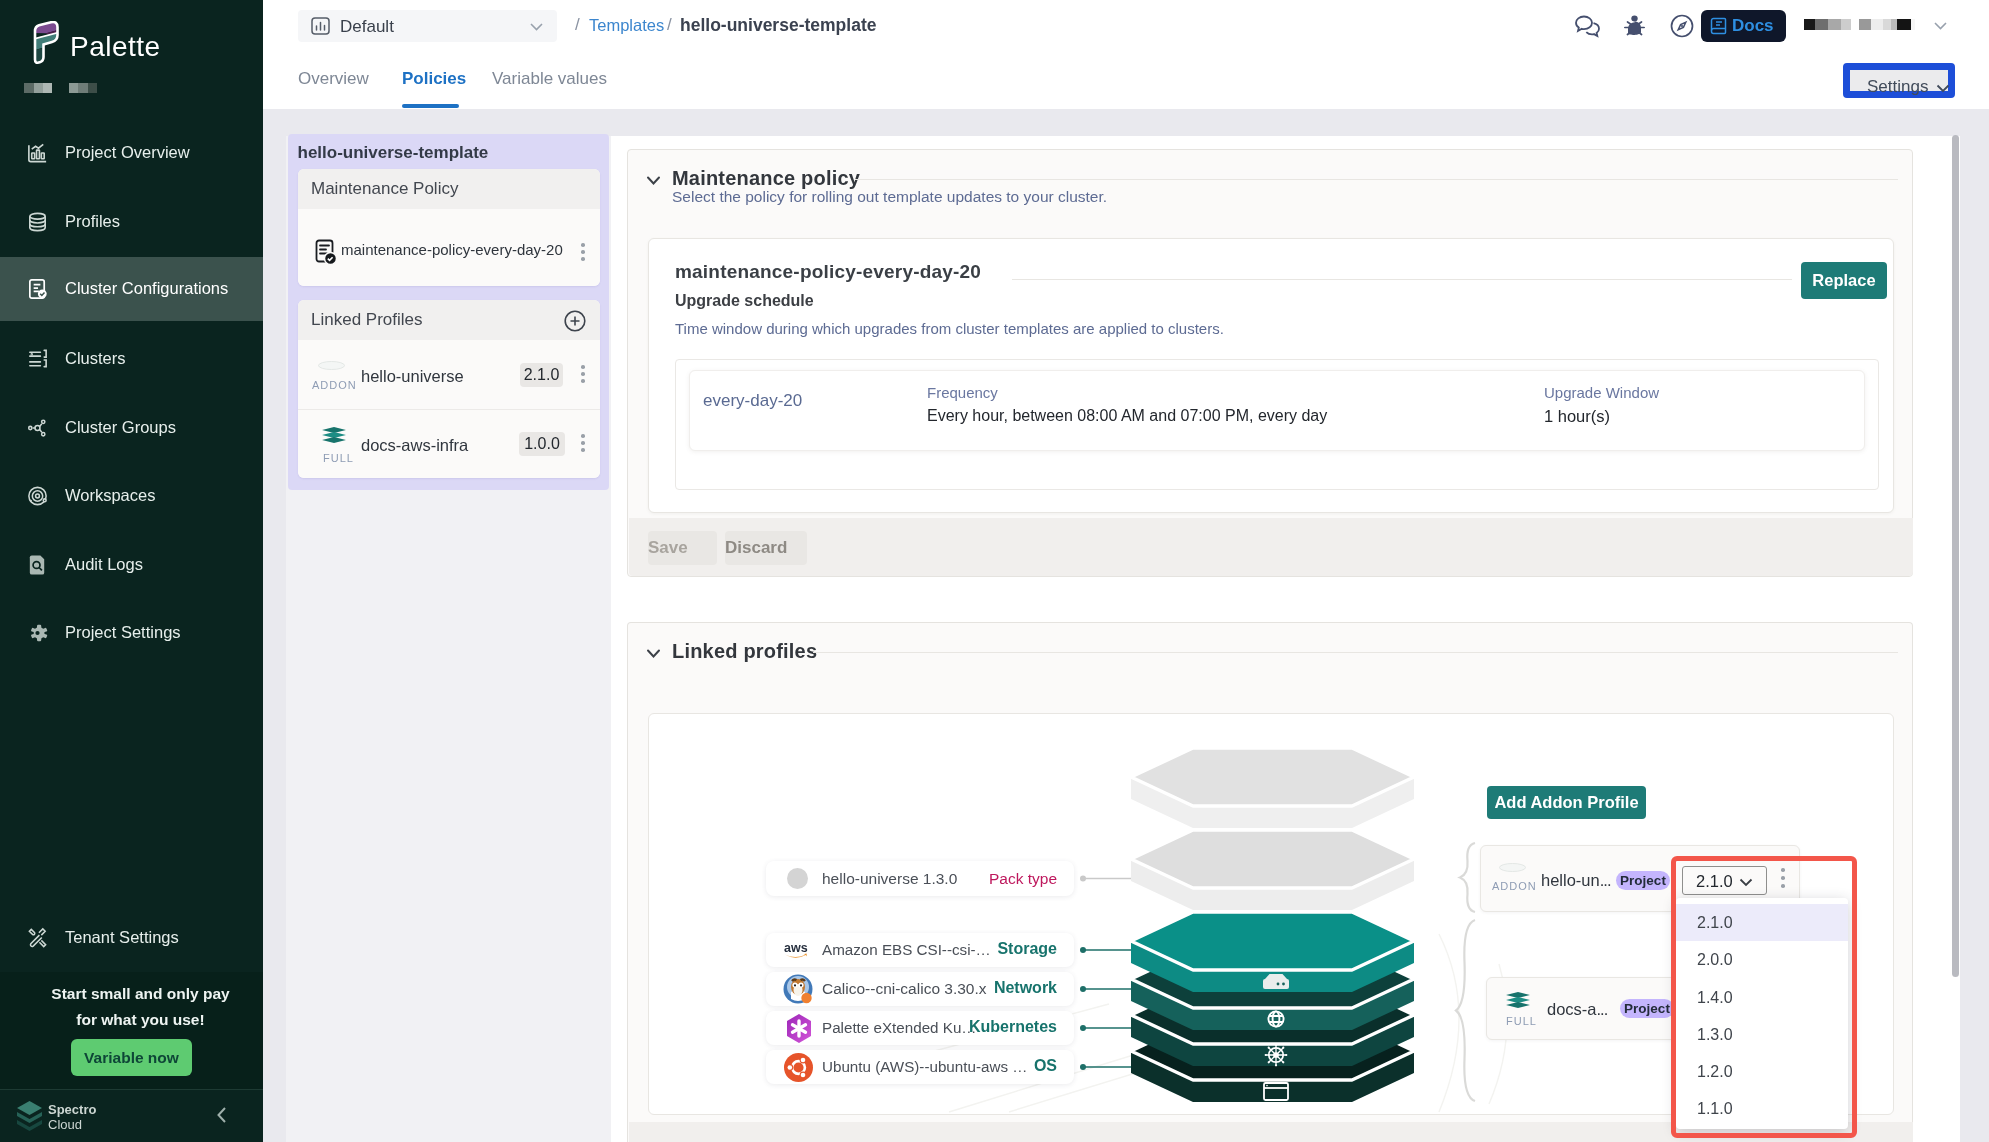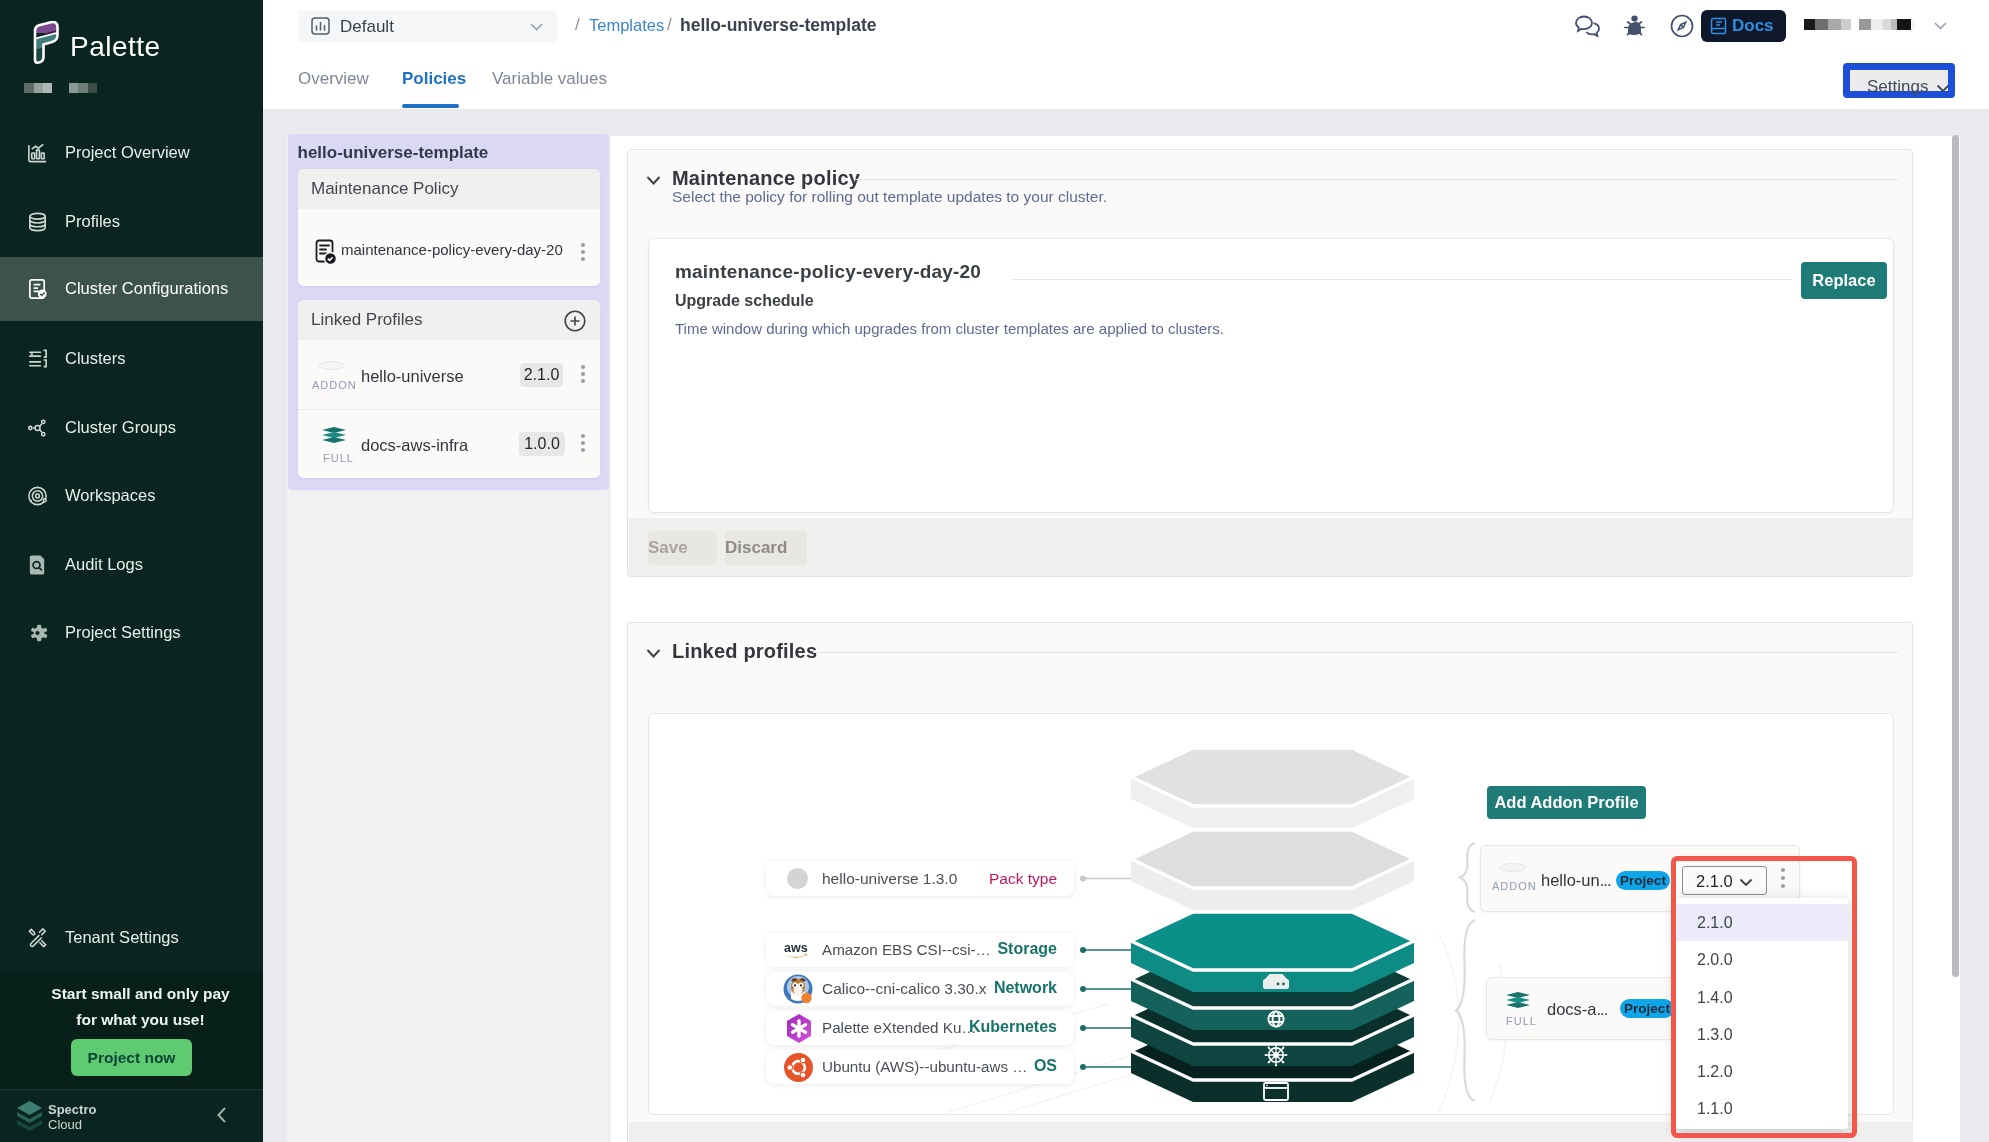--- a/index.html
+++ b/index.html
@@ -35,21 +35,21 @@
 .vdots{position:absolute;width:4px}
 .vdots i{position:absolute;left:0;width:3.6px;height:3.6px;border-radius:50%;background:#9aa0a8}
 .typetag{position:absolute;font-size:11px;color:#8e9cb4;letter-spacing:1px}
 .vchip{position:absolute;height:24px;background:#e9e7e5;border-radius:4px;font-size:16px;color:#23282e;text-align:center;line-height:24px}
 
 .pill{position:absolute;left:117px;width:308px;background:#fff;border-radius:8px;box-shadow:0 1px 5px rgba(60,60,80,.10);font-size:16px;color:#4a4f57}
 .pill .cat{position:absolute;right:17px;font-weight:700;color:#17736c;font-size:16px}
 .pill .nm{position:absolute;left:56px;white-space:nowrap;overflow:hidden;text-overflow:ellipsis}
 
 .rcard{position:absolute;background:#fbfaf9;border:1px solid #e9e7e3;border-radius:6px;box-shadow:0 1px 3px rgba(60,60,80,.06)}
-.pchip{position:absolute;height:19px;background:#0ea5e9;border-radius:9.5px;font-size:13.5px;font-weight:700;color:#232c3a;text-align:center;line-height:19px}
+.pchip{position:absolute;height:19px;background:#c4b5fd;border-radius:9.5px;font-size:13.5px;font-weight:700;color:#232c3a;text-align:center;line-height:19px}
 .opt{height:37.3px;line-height:37.3px;padding-left:21px;font-size:16px;color:#3f444b}
 </style></head>
 <body>
 <div id="app">
 <div id="content">
  <div id="leftcol"></div>
  <div id="panel">
   <div class="a nw" style="left:9.5px;top:9px;font-size:17px;font-weight:600;color:#333a47">hello-universe-template</div>
   <div class="pcard" style="top:35px;height:117px">
     <div class="pchead">Maintenance Policy</div>
@@ -112,20 +112,29 @@
           </svg>
     <div class="sechead">Maintenance policy</div>
     <div class="secdiv" style="left:227px;width:1043px"></div>
     <div class="secsub">Select the policy for rolling out template updates to your cluster.</div>
     <div class="innercard" style="left:20px;top:88px;width:1246px;height:275px;box-shadow:0 1px 3px rgba(120,110,100,.07)">
       <div class="a nw" style="left:26px;top:22px;font-size:19px;font-weight:700;color:#3a3f45;letter-spacing:.2px">maintenance-policy-every-day-20</div>
       <div class="a" style="left:363px;top:40px;width:780px;height:1px;background:#e8e6e2"></div>
       <div class="teal-btn" style="left:1152px;top:23px;width:86px;height:37px;font-size:16.5px;line-height:37px">Replace</div>
       <div class="a nw" style="left:26px;top:53px;font-size:16px;font-weight:700;color:#3c3f44">Upgrade schedule</div>
       <div class="a nw" style="left:26px;top:81px;font-size:15px;color:#5d6b93">Time window during which upgrades from cluster templates are applied to clusters.</div>
+      <div class="a" style="left:26px;top:120px;width:1204px;height:131px;border:1px solid #eae8e5;border-radius:4px">
+        <div class="a" style="left:13px;top:10px;width:1176px;height:81px;background:#fff;border:1px solid #f0eeec;border-radius:6px;box-shadow:0 1px 4px rgba(120,110,100,.10)">
+          <div class="a nw" style="left:13px;top:20px;font-size:17px;color:#5a6a92">every-day-20</div>
+          <div class="a nw" style="left:237px;top:13px;font-size:15px;color:#6a77a0">Frequency</div>
+          <div class="a nw" style="left:237px;top:36px;font-size:16px;color:#23272d">Every hour, between 08:00 AM and 07:00 PM, every day</div>
+          <div class="a nw" style="left:854px;top:13px;font-size:15px;color:#6a77a0">Upgrade Window</div>
+          <div class="a nw" style="left:854px;top:36px;font-size:16.5px;color:#23272d">1 hour(s)</div>
+        </div>
+      </div>
     </div>
     <div class="footstrip" style="top:368px;height:58px">
       <div class="gbtn" style="left:19px;width:69px;line-height:34px;color:#a8a49e">Save</div>
       <div class="gbtn" style="left:96px;width:82px;line-height:34px;color:#8e8a84">Discard</div>
     </div>
   </div>
   <div class="seccard" style="top:486px;height:520px;border-bottom:none;border-radius:4px 4px 0 0">
     <svg class="chev" style="left:18px;top:25px" width="15" height="11" viewBox="0 0 15 11">
             <path d="M2 2.5l5.5 6L13 2.5" fill="none" stroke="#3c4148" stroke-width="2" stroke-linecap="round"></path>
           </svg>
@@ -419,21 +428,21 @@
   <div class="mitem" style="top:906px">
         <svg viewBox="0 0 24 24" fill="none" stroke="#ccd7d3" stroke-width="1.6">
           <path d="M13.5 6.5l4-4 2.5 2.5-4 4M14 9l-9 9a1.8 1.8 0 0 0 2.5 2.5l9-9"></path>
           <path d="M3.5 5l2-2 3.5 3.5a1.5 1.5 0 0 1-2 2zM16 14.5l4.5 4.5-2 2-4.5-4.5"></path>
         </svg>
         <span class="lbl">Tenant Settings</span>
       </div>
 
   <div class="a" style="left:0;top:972px;width:263px;height:117px;background:#07201a">
     <div class="a" style="left:9px;top:9px;width:263px;text-align:center;font-size:15.5px;font-weight:600;color:#eef4f2;line-height:26px">Start small and only pay<br>for what you use!</div>
-    <div class="a" style="left:71px;top:67px;width:121px;height:37px;background:#5ecb71;border-radius:6px;text-align:center;line-height:37px;font-size:15.5px;font-weight:600;color:#0e4637">Project now</div>
+    <div class="a" style="left:71px;top:67px;width:121px;height:37px;background:#5ecb71;border-radius:6px;text-align:center;line-height:37px;font-size:15.5px;font-weight:600;color:#0e4637">Variable now</div>
   </div>
   <div class="a" style="left:0;top:1089px;width:263px;height:53px;background:#0a241f;border-top:1px solid #1d3a33">
     <svg class="a" style="left:17px;top:11px" width="25" height="31" viewBox="0 0 25 31">
       <path d="M12.5 0 L25 7 12.5 14 0 7Z" fill="#3a7f71"></path>
       <path d="M0 11 L12.5 18 25 11 V15 L12.5 22 0 15Z" fill="#266257"></path>
       <path d="M0 19 L12.5 26 25 19 V23 L12.5 30 0 23Z" fill="#17473f"></path>
     </svg>
     <div class="a nw" style="left:48px;top:12px;font-size:13px;font-weight:700;color:#ccd6d2">Spectro</div>
     <div class="a nw" style="left:48px;top:27px;font-size:13px;color:#ccd6d2">Cloud</div>
     <svg class="a" style="left:216px;top:16px" width="11" height="18" viewBox="0 0 11 18">

